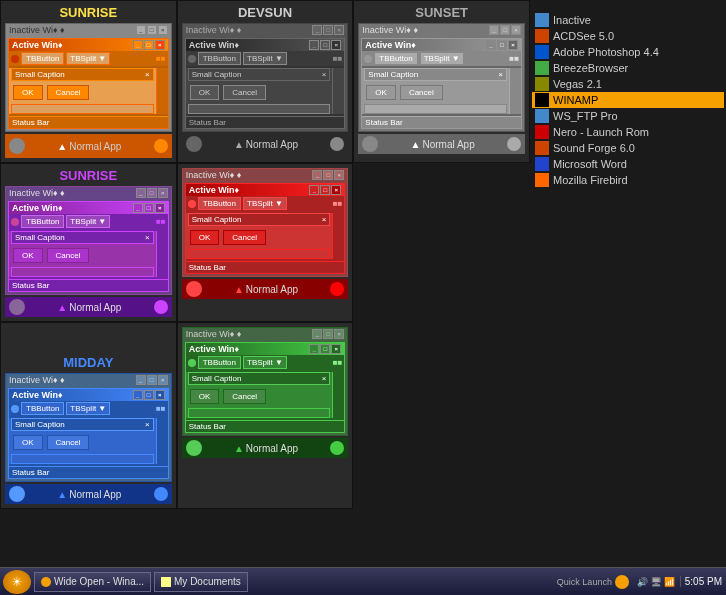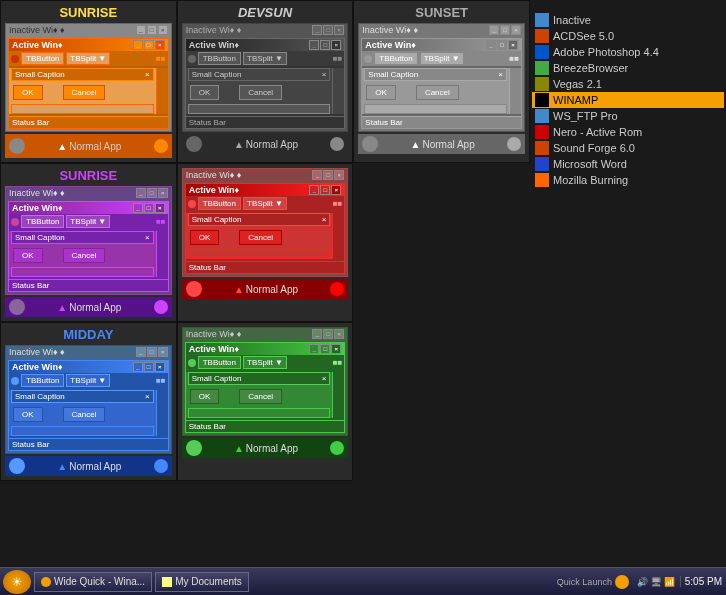--- a/index.html
+++ b/index.html
@@ -90,21 +90,21 @@
       display: flex;
       align-items: center;
       justify-content: space-between;
       padding: 1px 3px;
       font-size: 8px;
       margin: 2px;
     }
 
     .dialog-buttons {
       display: flex;
-      gap: 20px;
+      gap: 4px;
       padding: 2px 4px;
     }
 
     .dialog-btn {
       padding: 2px 8px;
       border: 1px solid;
       font-size: 8px;
       cursor: pointer;
     }
 
@@ -273,21 +273,21 @@
     
     .redsun .theme-title { color: #ff2222; }
     .redsun .inactive-title { background: #884444; color: #ddd; }
     .redsun .active-title { background: linear-gradient(to right, #aa0000, #ff2222); color: #fff; }
     .redsun .tb-btn { background: #cc4444; border-color: #ff4444; color: #fff; }
     .redsun .caption-bar { background: #aa2222; color: #fff; border: 1px solid #ff4444; }
     .redsun .dialog-btn { background: #dd2222; border-color: #aa0000; color: #fff; }
     .redsun .status-bar { background: #aa2222; color: #fff; }
 
     
-    .midday .theme-title { color: #4488ff; }
+    .midday .theme-title { color: #4488ff; margin-top: 28px; }
     .midday .inactive-title { background: #446688; color: #ddd; }
     .midday .active-title { background: linear-gradient(to right, #2255aa, #4488ff); color: #fff; }
     .midday .tb-btn { background: #3366cc; border-color: #5599ff; color: #fff; }
     .midday .caption-bar { background: #2255aa; color: #fff; border: 1px solid #5599ff; }
     .midday .dialog-btn { background: #4477dd; border-color: #2255aa; color: #fff; }
     .midday .status-bar { background: #2255aa; color: #fff; }
 
     
     .greensun .theme-title { color: #44cc44; }
     .greensun .inactive-title { background: #446644; color: #ccc; }
@@ -351,21 +351,21 @@
       <span style="background:#888;width:16px;height:16px;border-radius:50%;display:inline-block;"></span>
       <span style="display:flex;align-items:center;gap:2px;">
         <span style="font-size:10px;color:#fff;">▲</span>
         <span style="font-size:10px;color:#ccc;">Normal App</span>
       </span>
       <span class="dot-indicator" style="background:#ff8800;width:14px;height:14px;border-radius:50%;"></span>
     </div>
   </div>
 
   <div class="theme-cell devsun">
-    <div class="theme-title" style="color:#cccccc;font-weight:bold;text-align:center;font-size:13px;font-style:italic;">DEVSUN</div>
+    <div class="theme-title" style="color:#cccccc;font-weight:bold;text-align:center;font-size:13px;">DEVSUN</div>
     <div style="background:#555;border:1px solid #444;margin-bottom:2px;">
       <div class="inactive-title" style="background:#555;color:#aaa;font-size:9px;">
         <span>Inactive Wi♦ ♦</span>
         <div class="title-buttons">
           <span class="title-btn" style="background:#666;">_</span>
           <span class="title-btn" style="background:#666;">□</span>
           <span class="title-btn" style="background:#666;">×</span>
         </div>
       </div>
       <div style="background:#333;border:1px solid #666;margin:2px;position:relative;">
@@ -698,43 +698,43 @@
   <div class="quick-launch-item highlighted" style="background:#f5a000;color:#000;">
     <span class="ql-icon" style="background:#000;display:inline-block;width:14px;height:14px;"></span>
     <span>WINAMP</span>
   </div>
   <div class="quick-launch-item">
     <span class="ql-icon" style="background:#4488cc;display:inline-block;width:14px;height:14px;"></span>
     <span>WS_FTP Pro</span>
   </div>
   <div class="quick-launch-item">
     <span class="ql-icon" style="background:#cc0000;display:inline-block;width:14px;height:14px;"></span>
-    <span>Nero - Active Rom</span>
+    <span>Nero - Launch Rom</span>
   </div>
   <div class="quick-launch-item">
     <span class="ql-icon" style="background:#cc4400;display:inline-block;width:14px;height:14px;"></span>
     <span>Sound Forge 6.0</span>
   </div>
   <div class="quick-launch-item">
     <span class="ql-icon" style="background:#2244cc;display:inline-block;width:14px;height:14px;"></span>
     <span>Microsoft Word</span>
   </div>
   <div class="quick-launch-item">
     <span class="ql-icon" style="background:#ff6600;display:inline-block;width:14px;height:14px;"></span>
-    <span>Mozilla Burning</span>
+    <span>Mozilla Firebird</span>
   </div>
 </div>
 
 <div class="taskbar">
   <div class="taskbar-start">
     <span style="color:#fff;font-size:12px;">☀</span>
   </div>
   <div class="taskbar-item">
     <span style="background:#f5a000;width:10px;height:10px;border-radius:50%;display:inline-block;margin-right:3px;"></span>
-    <span>Wide Quick - Wina...</span>
+    <span>Wide Open - Wina...</span>
   </div>
   <div class="taskbar-item">
     <span style="background:#ffff88;width:10px;height:10px;display:inline-block;margin-right:3px;"></span>
     <span>My Documents</span>
   </div>
   <div class="taskbar-separator"></div>
   <div class="quick-launch">
     <span>Quick Launch</span>
     <span style="background:#f5a000;width:14px;height:14px;border-radius:50%;display:inline-block;"></span>
   </div>

